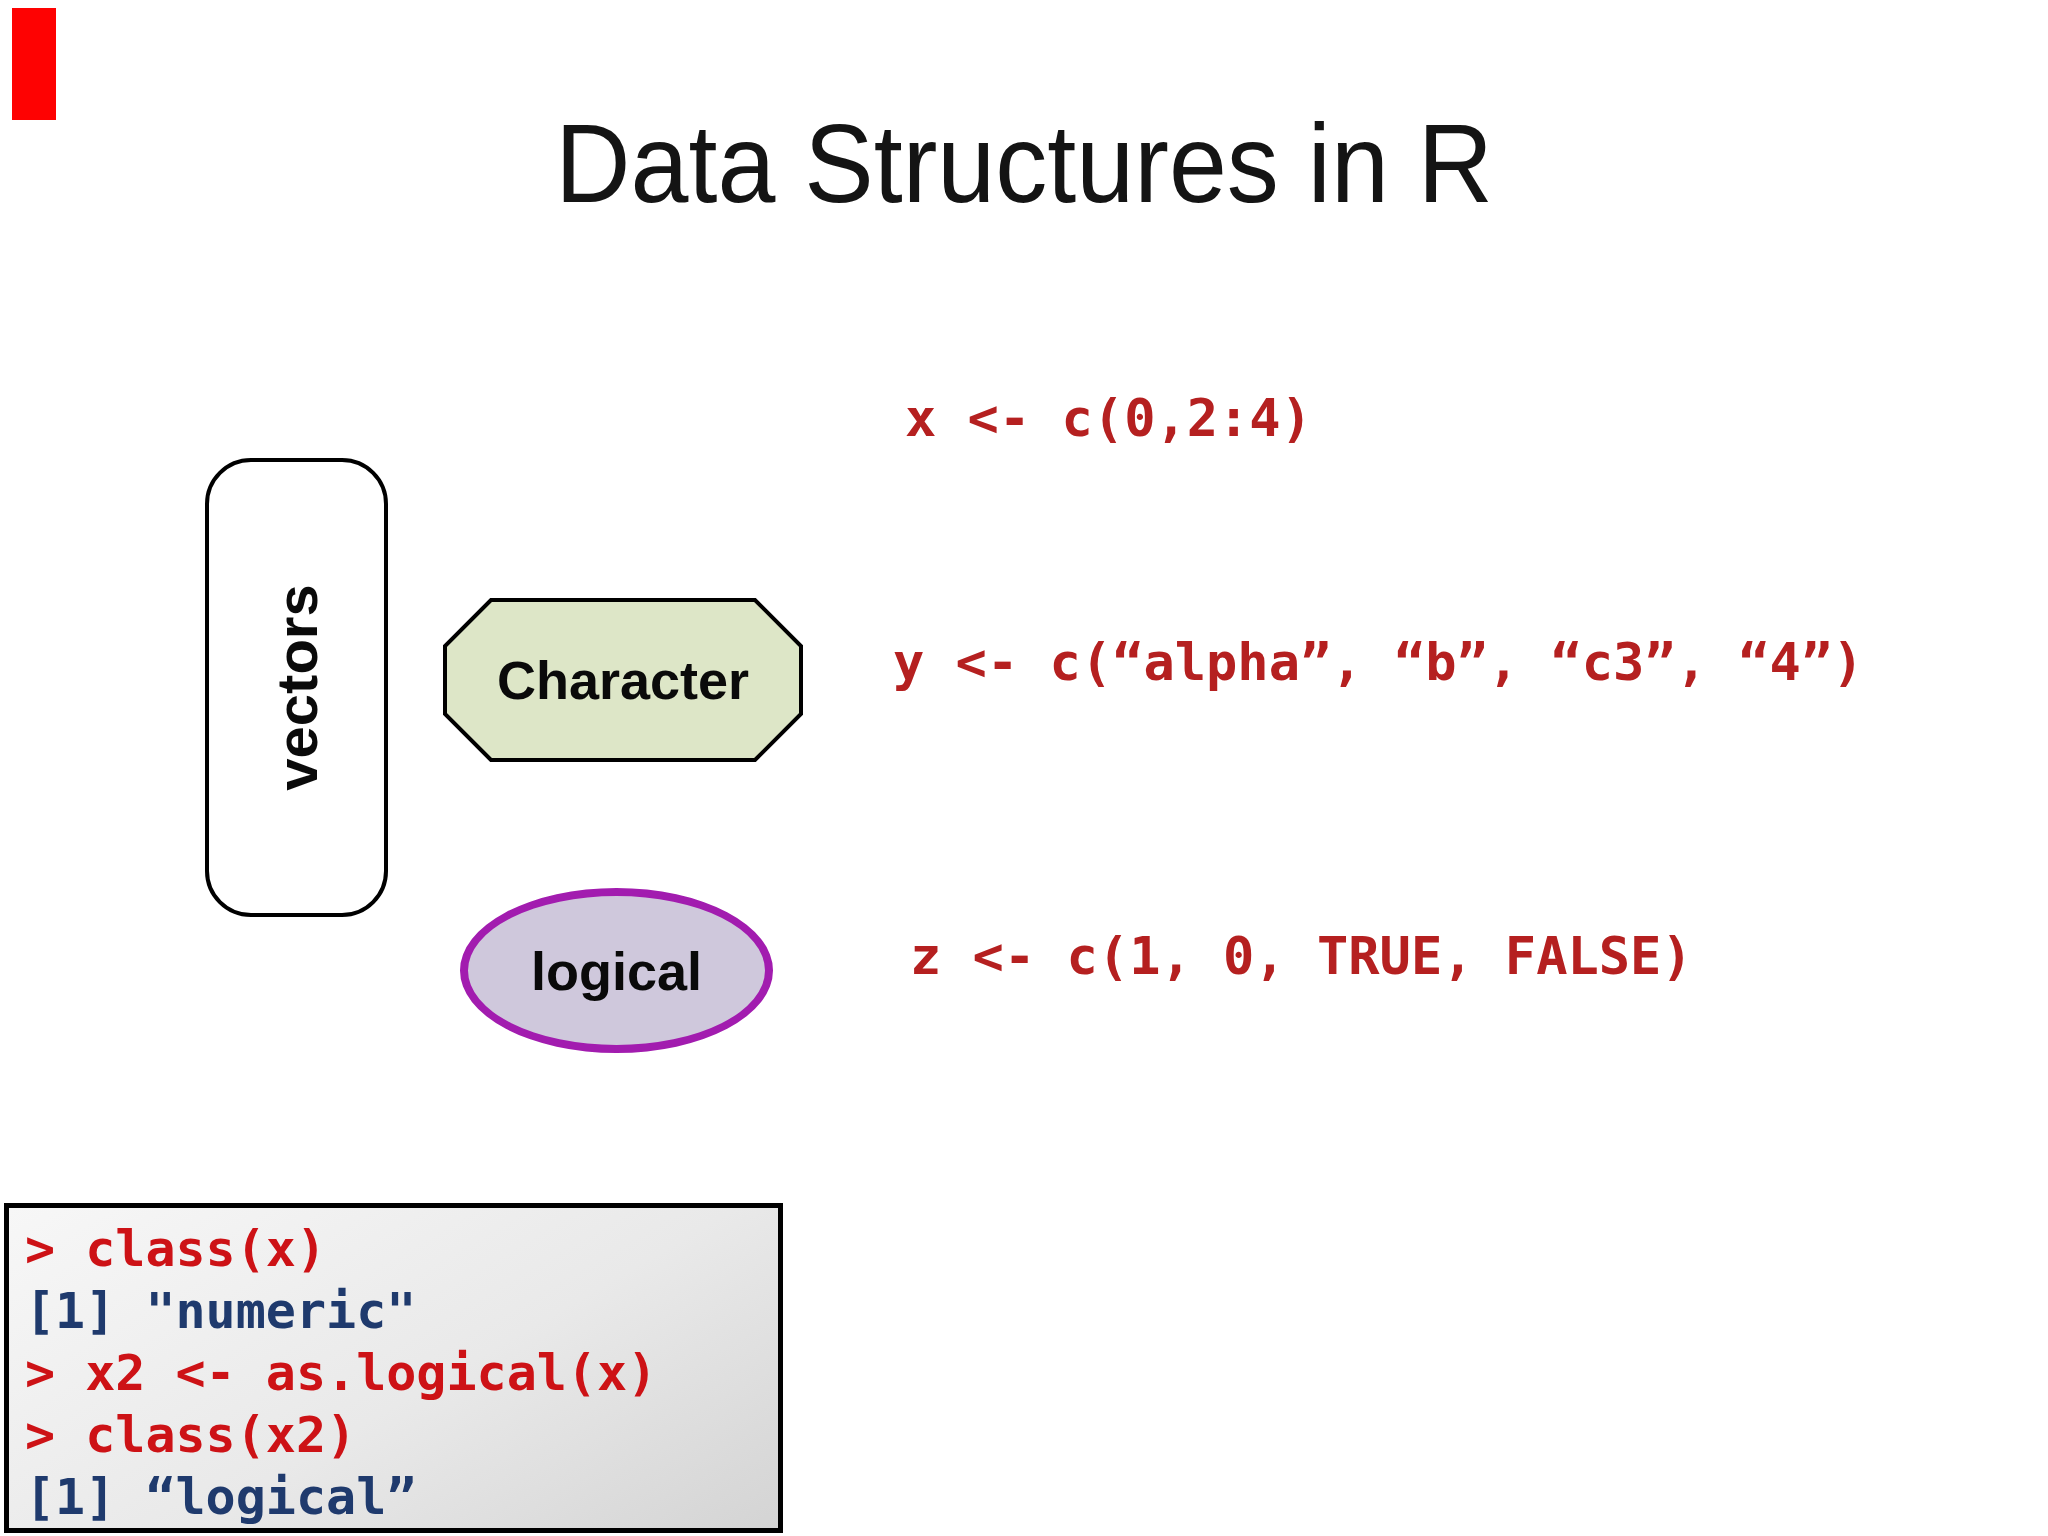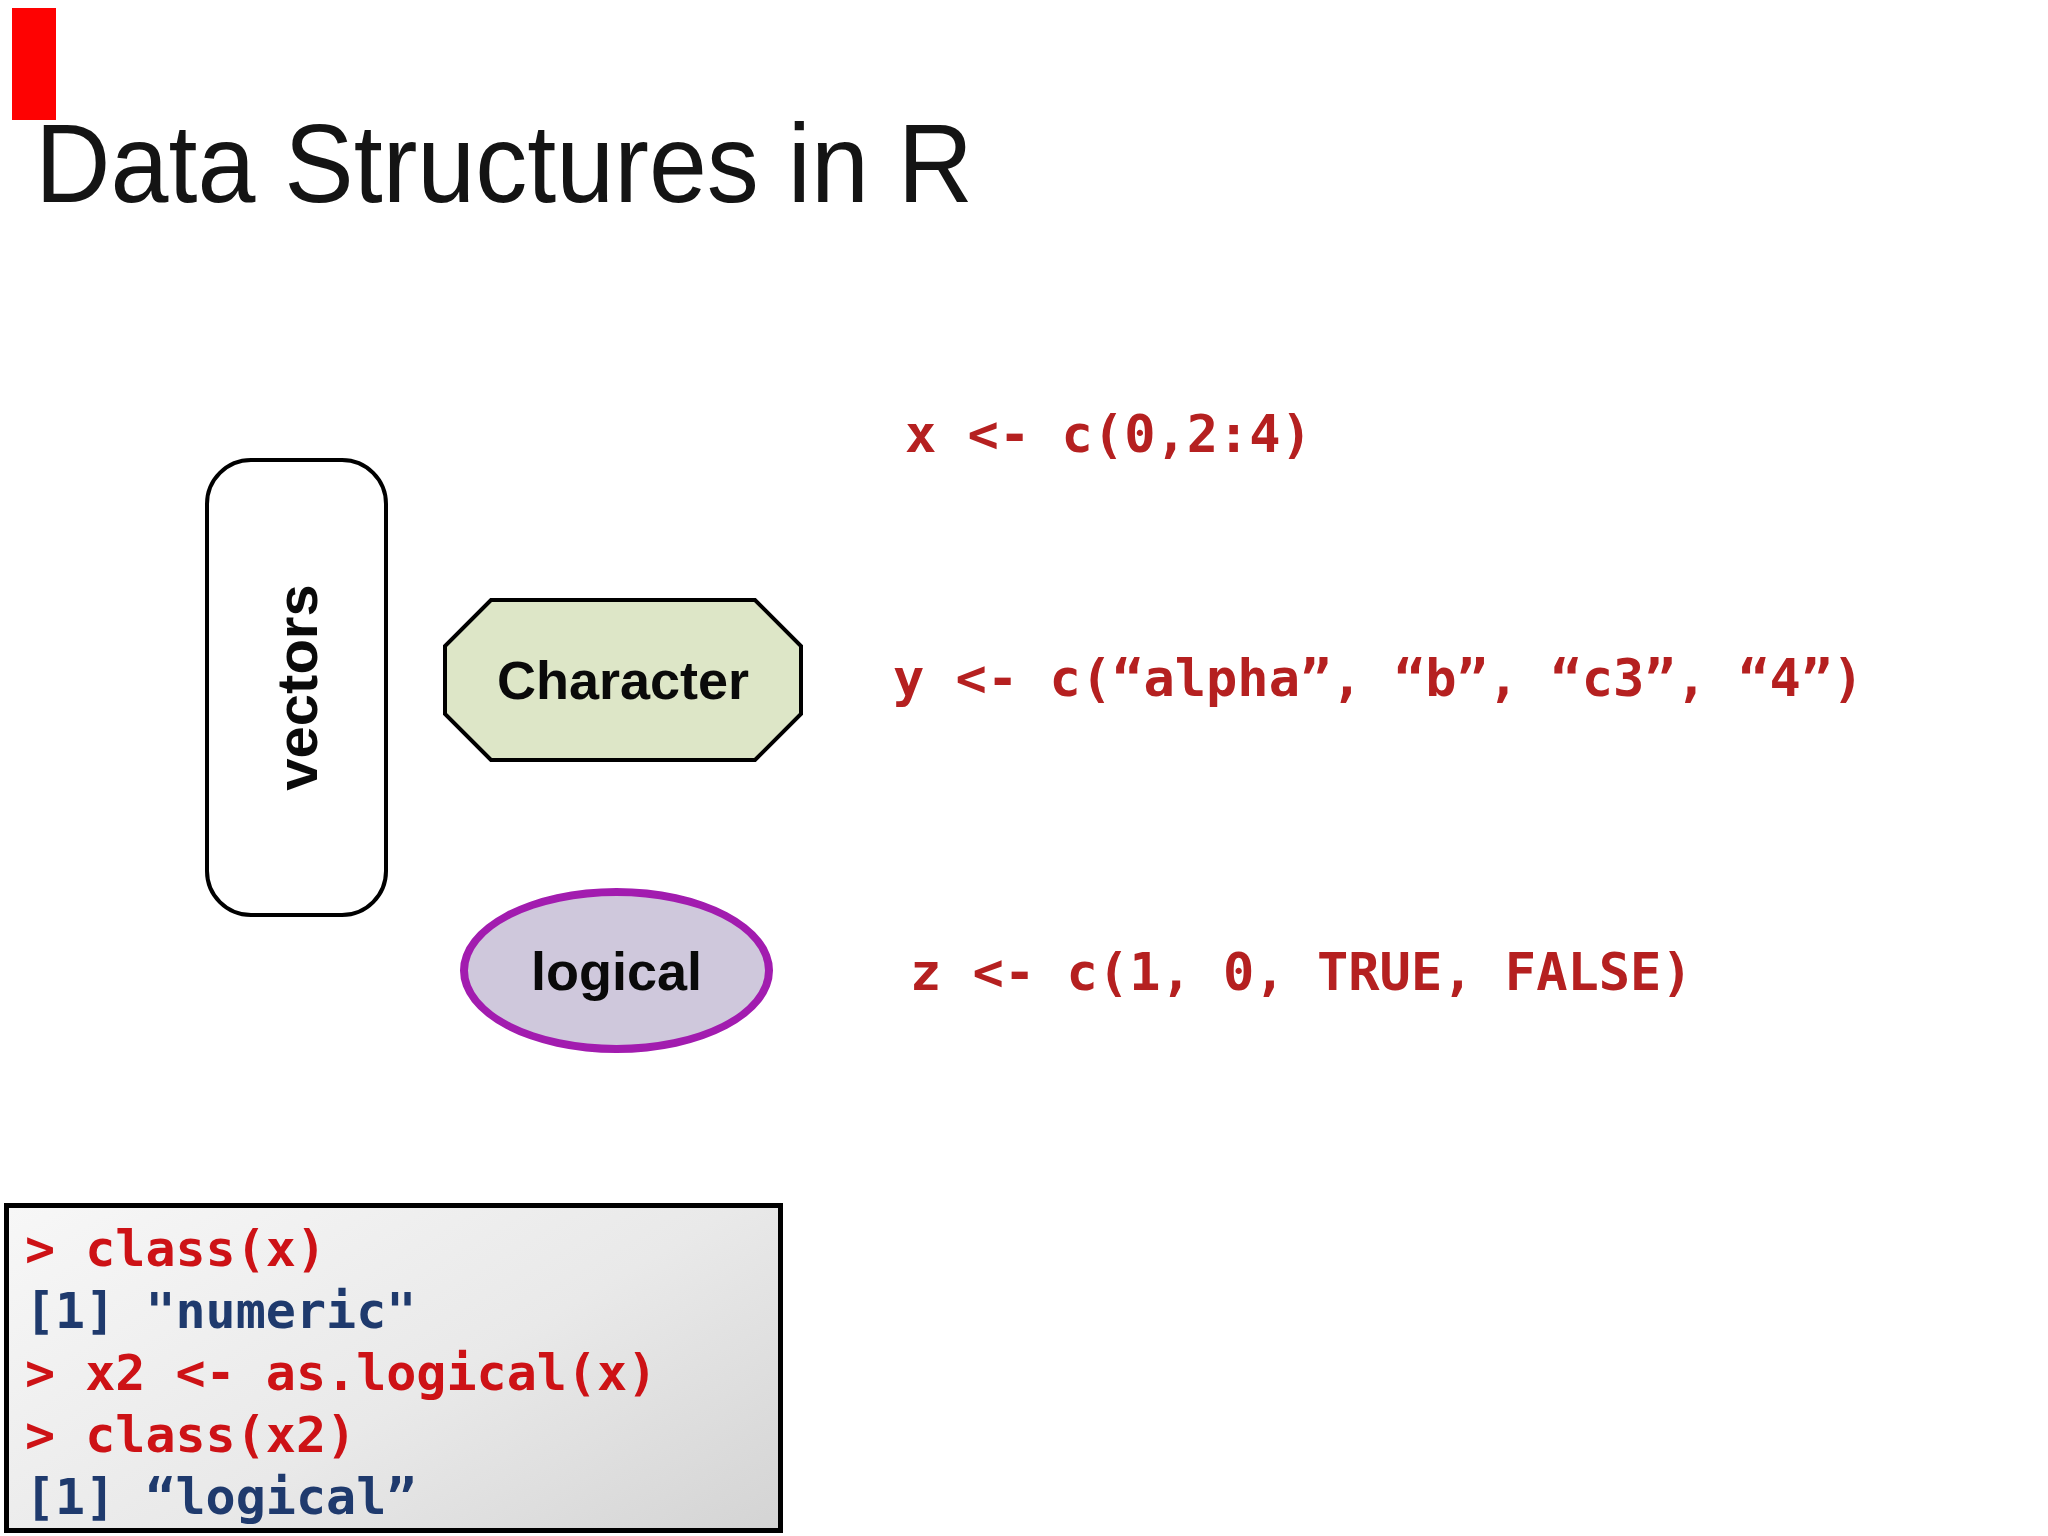--- a/index.html
+++ b/index.html
@@ -13,21 +13,21 @@
 
   
   .rec-bar{
     position:absolute;left:12px;top:8px;width:44px;height:112px;
     background:#fe0202;
   }
 
   
   .title{
     position:absolute;left:0;top:108px;width:100%;
-    text-align:left;color:#141414;
+    text-align:center;color:#141414;
     font-size:112px;font-weight:400;line-height:1.0;
     white-space:nowrap;
   }
   .title-inner{display:inline-block;transform:scaleX(0.93);transform-origin:50% 50%;}
 
   
   .vectors-box{
     position:absolute;left:205px;top:458px;width:183px;height:459px;
     border:4px solid #000;border-radius:46px;background:#fff;
     box-sizing:border-box;
@@ -59,21 +59,21 @@
   }
   .shape-label, .numeric-box .shape-label-inline, .shape-text{
     font-size:54px;font-weight:700;color:#0a0a0a;
   }
 
   
   .code-line{
     position:absolute;
     font-family:"DejaVu Sans Mono",monospace;
     font-weight:700;font-size:52px;line-height:1.0;
-    color:#b52020;white-space:pre;margin-top:16px;
+    color:#b52020;white-space:pre;
   }
   .code-x{left:905px;top:392px;}
   .code-y{left:893px;top:636px;}
   .code-z{left:910px;top:930px;}
 
   
   .console-box{
     position:absolute;left:4px;top:1203px;width:779px;height:330px;
     border:5px solid #000;box-sizing:border-box;
     background:linear-gradient(150deg,#f7f7f7 0%,#e9e9e9 55%,#d4d4d4 100%);

